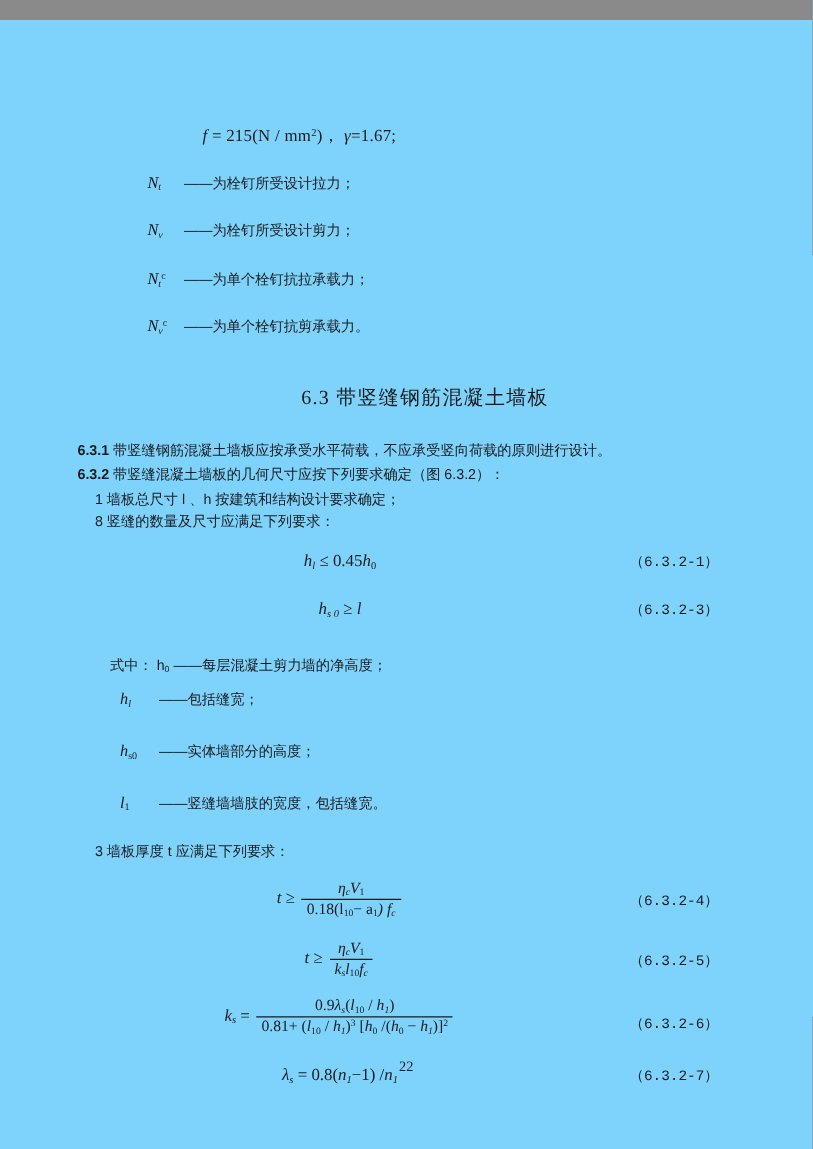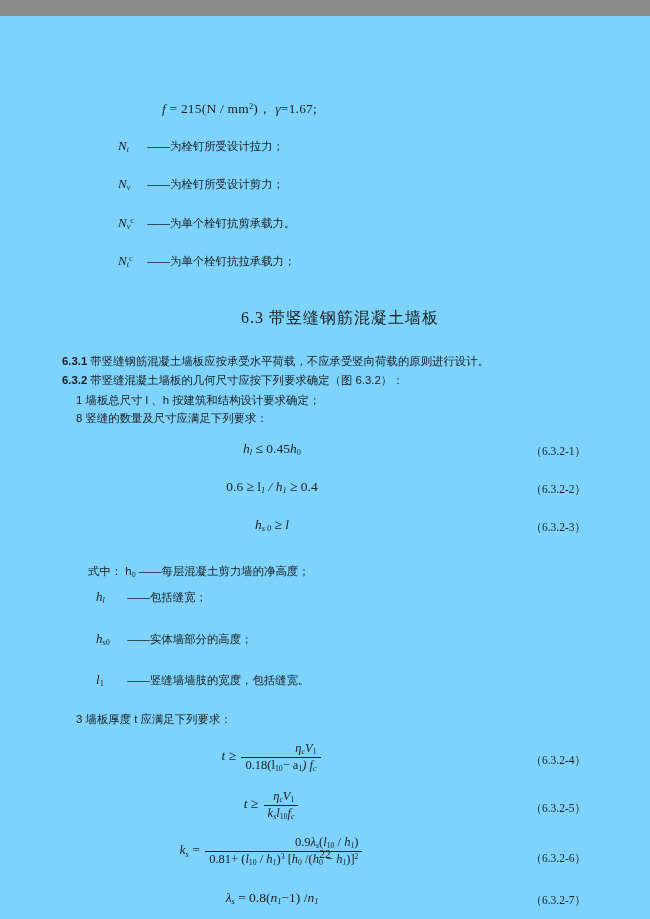--- a/index.html
+++ b/index.html
@@ -101,24 +101,24 @@
   }
   .eq {
     position: absolute;
     left: 0;
     width: 420px;
     text-align: center;
     font-size: 13.5px;
   }
   .eqno {
     position: absolute;
-    right: 4px;
+    right: 15px;
     top: 4px;
     font-size: 11.5px;
-    font-family: Liberation Serif, serif;
+    font-family: Liberation Mono, monospace;
   }
 
   
   .where {
     font-family: "Liberation Sans", sans-serif;
     font-size: 11.4px;
   }
   .whererow {
     margin-bottom: 20px;
     margin-left: 34px;
@@ -134,21 +134,21 @@
 
   
   .frac {
     display: inline-block;
     vertical-align: middle;
     text-align: center;
     font-size: 12.5px;
     line-height: 1.25;
     margin: 0 2px;
   }
-  .frac .nu { display: block; padding: 0 4px; border-bottom: 1px solid #1a1a1a; text-align: right; }
+  .frac .nu { display: block; padding: 0 4px; border-bottom: 1px solid #1a1a1a; }
   .frac .de { display: block; padding: 0 4px; }
 
   .ge { font-size: 13.5px; }
 
   
   .pageno {
     position: absolute;
     left: 0;
     bottom: 22px;
     width: 534px;
@@ -172,26 +172,26 @@
     <div class="deflist">
       <div class="defrow">
         <span class="serif defsym"><span class="it">N</span><span class="sub">t</span></span>
         <span class="sans" style="font-size:11.4px;">——为栓钉所受设计拉力；</span>
       </div>
       <div class="defrow">
         <span class="serif defsym"><span class="it">N</span><span class="sub">v</span></span>
         <span class="sans" style="font-size:11.4px;">——为栓钉所受设计剪力；</span>
       </div>
       <div class="defrow">
+        <span class="serif defsym"><span class="it">N</span><span class="sub">t</span><span class="sup">c</span></span>
+        <span class="sans" style="font-size:11.4px;">——为单个栓钉抗拉承载力；</span>
+      </div>
+      <div class="defrow">
         <span class="serif defsym"><span class="it">N</span><span class="sub">v</span><span class="sup">c</span></span>
         <span class="sans" style="font-size:11.4px;">——为单个栓钉抗剪承载力。</span>
-      </div>
-      <div class="defrow">
-        <span class="serif defsym"><span class="it">N</span><span class="sub">t</span><span class="sup">c</span></span>
-        <span class="sans" style="font-size:11.4px;">——为单个栓钉抗拉承载力；</span>
       </div>
     </div>
 
     <div class="sec-heading">6.3  带竖缝钢筋混凝土墙板</div>
 
     <div class="clauses">
 
       <div class="clause">
         <span class="num">6.3.1</span><span>带竖缝钢筋混凝土墙板应按承受水平荷载，不应承受竖向荷载的原则进行设计。</span>
       </div>
@@ -204,28 +204,20 @@
       <div class="sublist">8 竖缝的数量及尺寸应满足下列要求：</div>
 
       <div class="eqrow" style="margin-top:10px;">
         <div class="eq serif">
           <span class="it">h</span><span class="sub">l</span>
           <span>≤ 0.45</span><span class="it">h</span><span class="subn">0</span>
         </div>
         <div class="eqno">（6.3.2-1）</div>
       </div>
 
-      <div class="eqrow" style="margin-top:8px;">
-        <div class="eq serif">
-          <span>0.6 ≥ l</span><span class="sub">1</span>
-          <span class="it">/ h</span><span class="sub">1</span>
-          <span>≥ 0.4</span>
-        </div>
-        <div class="eqno">（6.3.2-2）</div>
-      </div>
 
       <div class="eqrow" style="margin-top:8px;">
         <div class="eq serif">
           <span class="it">h</span><span class="sub">s 0</span>
           <span>≥</span> <span class="it">l</span>
         </div>
         <div class="eqno">（6.3.2-3）</div>
       </div>
 
       <div class="where" style="margin-top:18px;">

